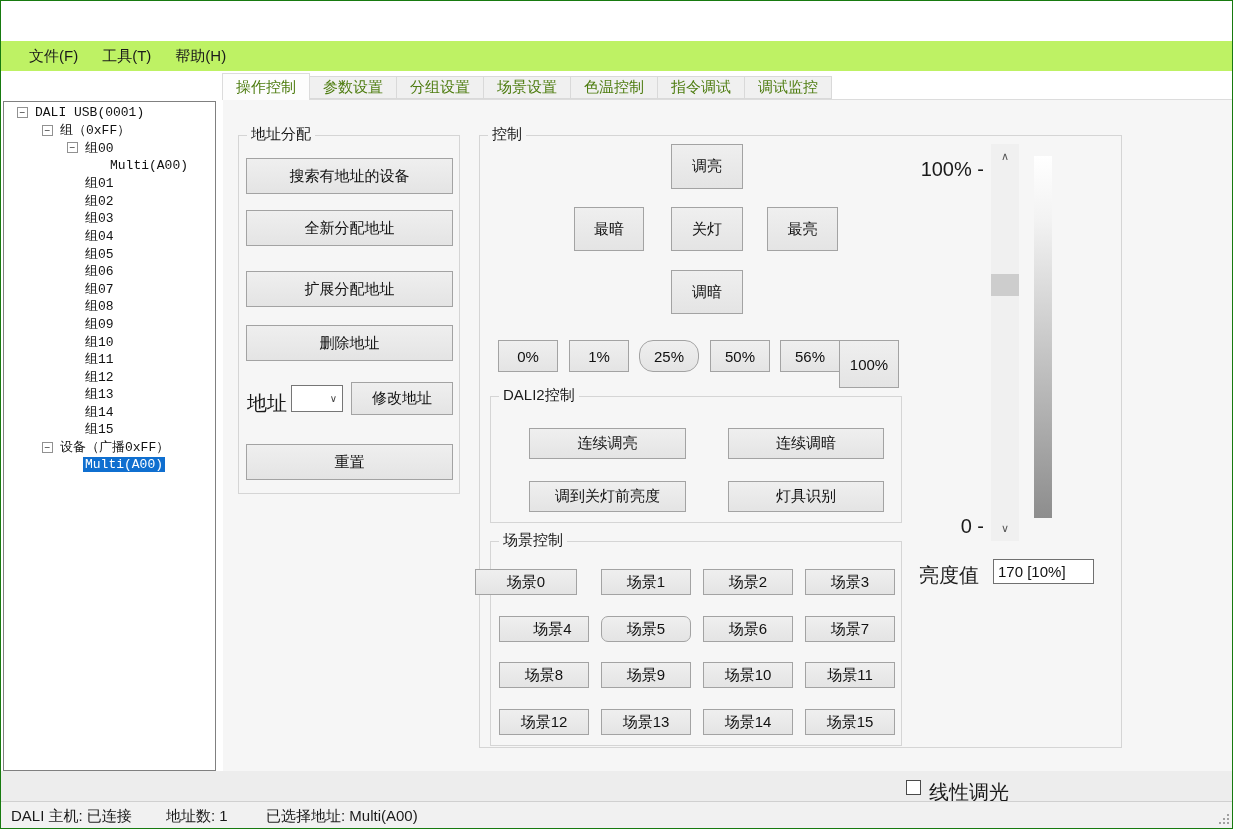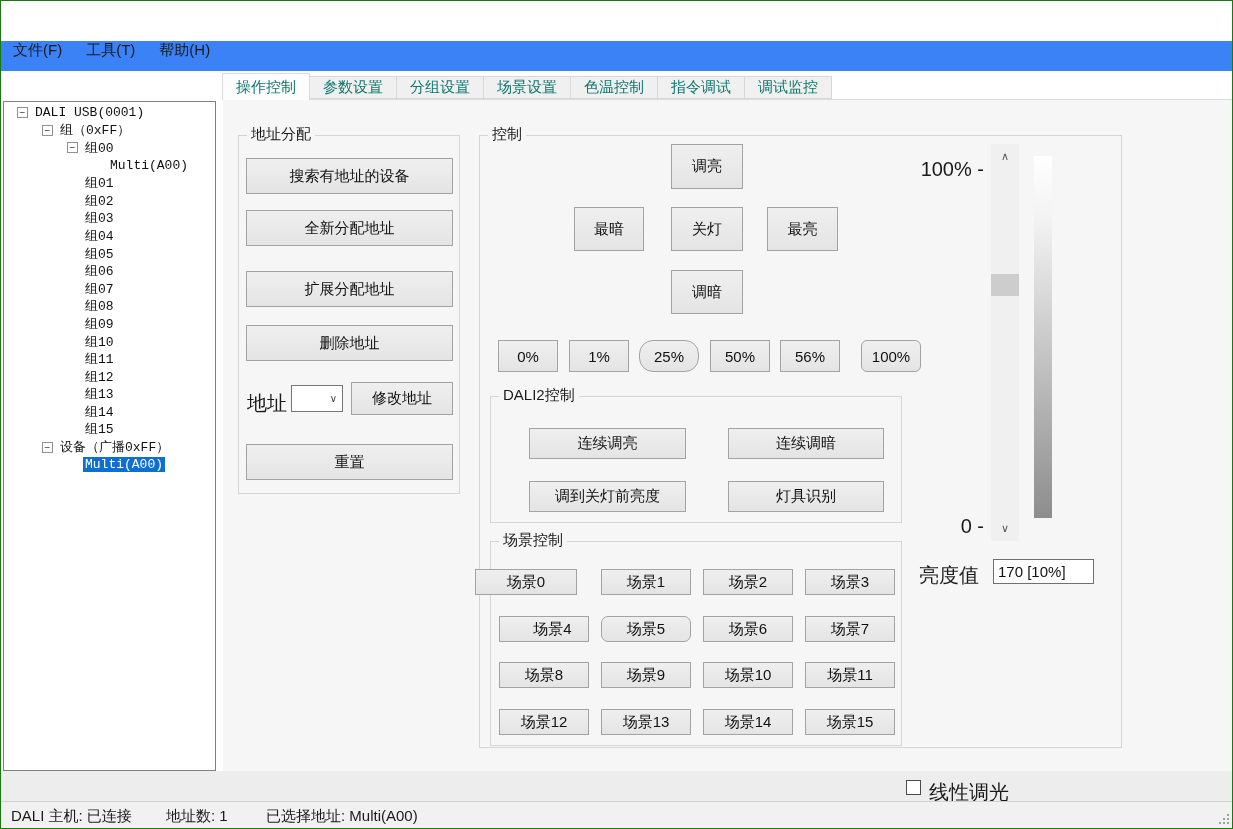--- a/index.html
+++ b/index.html
@@ -17,39 +17,39 @@
   .app-icon .glyph { font-size:8px; font-weight:bold; color:#e8a020; line-height:9px; letter-spacing:-1px; }
   .app-icon .bar { width:16px; height:3px; background:#2b6cb8; margin-top:1px; }
   .title-text { margin-left:9px; font-size:15px; }
   .winbtns { position:absolute; right:0; top:0; height:40px; display:flex; }
   .winbtn { width:46px; height:40px; display:flex; align-items:center; justify-content:center; }
   .min-glyph { width:12px; height:1px; background:#fff; }
   .max-glyph { width:11px; height:11px; border:1px solid #fff; }
   .close-glyph { font-size:20px; line-height:20px; color:#fff; }
 
   
-  .menubar { position:absolute; left:0; top:40px; width:100%; height:30px; background:#3b82f6;
-             display:flex; padding-left:0; }
+  .menubar { position:absolute; left:0; top:40px; width:100%; height:30px; background:#bef264;
+             display:flex; align-items:center; padding-left:16px; }
   .menu-item { padding:0 12px; font-size:15px; color:#1a1a1a; }
 
   
   .tree { position:absolute; left:2px; top:100px; width:213px; height:670px; background:#fff;
           border:1px solid #808080; overflow:hidden; padding-top:2px;
           font-family:"Liberation Mono","DejaVu Sans Mono",monospace; }
   .tree-row { height:17.6px; display:flex; align-items:center; font-size:13px; color:#111; white-space:nowrap; }
   .expander { width:11px; height:11px; border:1px solid #919191; background:#fff; margin-right:5px;
               display:flex; align-items:center; justify-content:center; font-size:10px; line-height:9px;
               color:#333; flex:none; font-family:"Liberation Sans",sans-serif; }
   .leafpad { width:16px; flex:none; }
   .tree-label { padding:0 2px; }
   .tree-label.selected { background:#0f6fd0; color:#fff; }
 
   
   .tabbar { position:absolute; left:222px; top:72px; height:26px; display:flex; align-items:flex-end; z-index:3; }
-  .tab { height:23px; padding:0 13px; display:flex; align-items:center; font-size:15px; color:#0f766e;
+  .tab { height:23px; padding:0 13px; display:flex; align-items:center; font-size:15px; color:#4d7c0f;
          background:#f0f0f0; border:1px solid #d9d9d9; margin-left:-1px; }
   .tab.selected { height:27px; background:#fdfdfd; border:1px solid #dcdcdc; border-bottom:none;
                   margin-bottom:-1px; z-index:4; }
   .tabpage { position:absolute; left:222px; top:98px; width:1009px; height:672px; background:#f6f6f6;
              border-top:1px solid #dcdcdc; }
 
   
   .groupbox { position:absolute; border:1px solid #d5d5d5; }
   .groupbox > .gb-label { position:absolute; top:-11px; left:8px; background:#f6f6f6; padding:0 4px;
                           font-size:15px; color:#1a1a1a; white-space:nowrap; }
@@ -218,21 +218,21 @@
   <div class="btn" style="left:670px; top:143px; width:72px; height:45px;">调亮</div>
   <div class="btn" style="left:573px; top:206px; width:70px; height:44px;">最暗</div>
   <div class="btn" style="left:670px; top:206px; width:72px; height:44px;">关灯</div>
   <div class="btn" style="left:766px; top:206px; width:71px; height:44px;">最亮</div>
   <div class="btn" style="left:670px; top:269px; width:72px; height:44px;">调暗</div>
   <div class="btn" style="left:497px; top:339px; width:60px; height:32px;">0%</div>
   <div class="btn" style="left:568px; top:339px; width:60px; height:32px;">1%</div>
   <div class="btn" style="left:638px; top:339px; width:60px; height:32px;border-radius:14px;">25%</div>
   <div class="btn" style="left:709px; top:339px; width:60px; height:32px;">50%</div>
   <div class="btn" style="left:779px; top:339px; width:60px; height:32px;">56%</div>
-  <div class="btn" style="left:860px; top:339px; width:60px; height:32px;border-radius:6px;">100%</div>
+  <div class="btn" style="left:838px; top:339px; width:60px; height:48px;">100%</div>
 
   <div class="groupbox" style="left:489px; top:395px; width:412px; height:127px;">
     <span class="gb-label">DALI2控制</span>
   </div>
   <div class="btn" style="left:528px; top:427px; width:157px; height:31px;">连续调亮</div>
   <div class="btn" style="left:727px; top:427px; width:156px; height:31px;">连续调暗</div>
   <div class="btn" style="left:528px; top:480px; width:157px; height:31px;">调到关灯前亮度</div>
   <div class="btn" style="left:727px; top:480px; width:156px; height:31px;">灯具识别</div>
 
   <div class="groupbox" style="left:489px; top:540px; width:412px; height:205px;">

